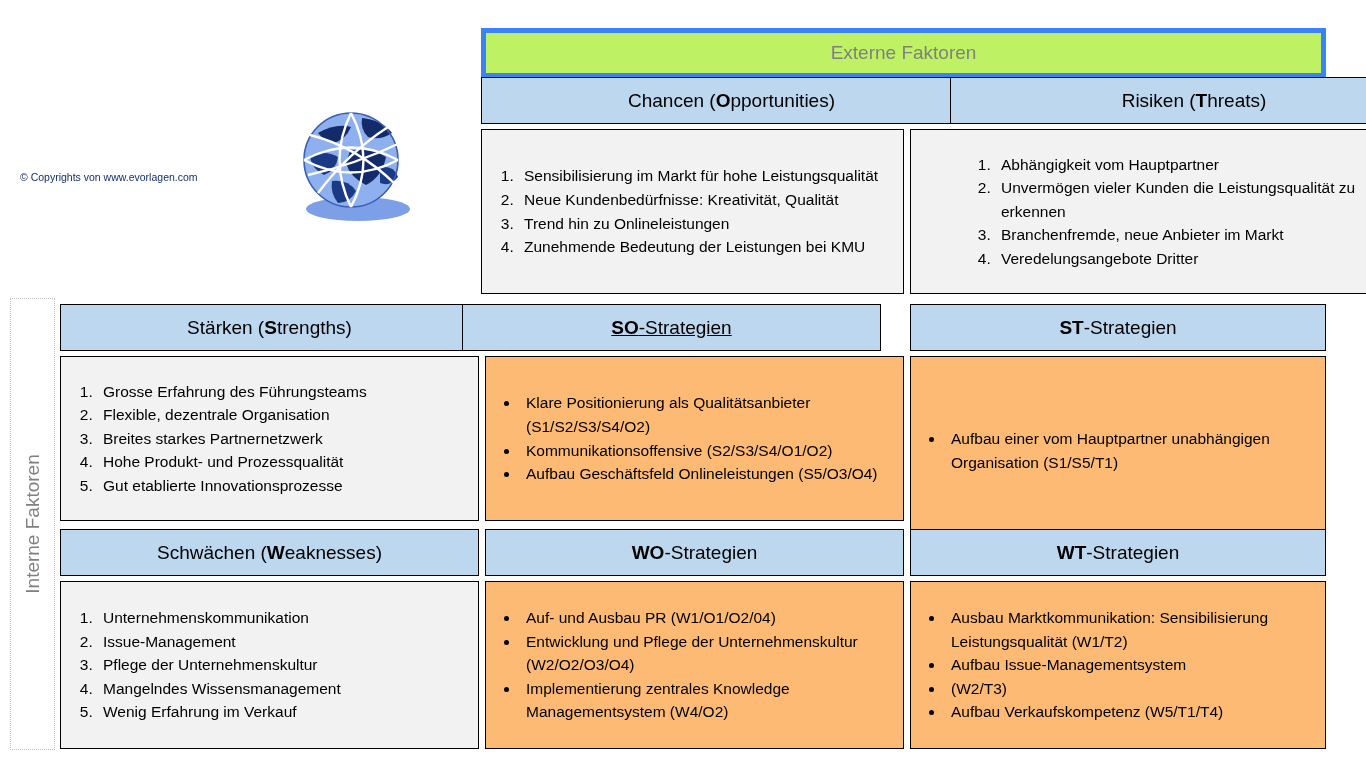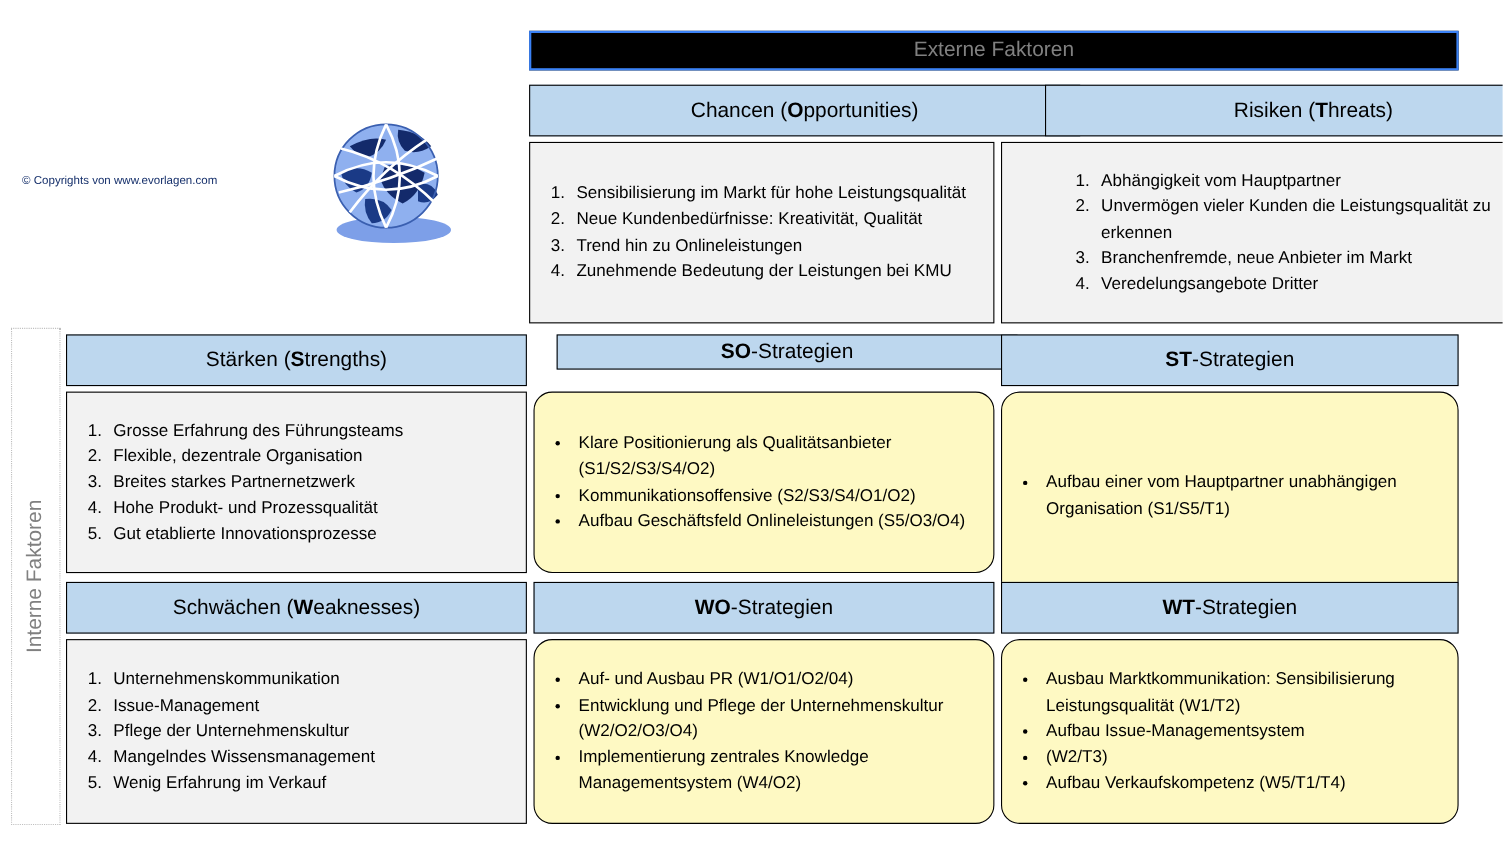--- a/index.html
+++ b/index.html
@@ -37,21 +37,21 @@
   }
   #logo-url {
     position: absolute;
     left: 0; top: 26px;
     font-size: 26px;
     color: #16306b;
     white-space: nowrap;
   }
   #logo-copy {
     position: absolute;
-    left: 2px; top: 53px;
+    left: 2px; top: 66px;
     font-size: 10.5px;
     color: #16306b;
     white-space: nowrap;
     text-align: center;
   }
   #logo-globe {
     position: absolute;
     left: 270px; top: 0px;
     width: 135px; height: 120px;
   }
@@ -70,21 +70,21 @@
   }
   .panel-head.swot-head { background: #bdd7ee; }
   .panel-body {
     position: absolute;
     box-sizing: border-box;
     border: 1px solid #000000;
     display: flex;
     align-items: center;
   }
   .body-gray { background: #f2f2f2; }
-  .body-blue { background: #fef9c3; border-radius: 17px; }
+  .body-blue { background: #fdba74; }
 
   ol.num, ul.bul {
     margin: 0;
     padding: 0 12px 0 36px;
     width: 100%;
     box-sizing: border-box;
   }
   ol.num { list-style-type: decimal; }
   ul.bul { list-style-type: disc; padding-left: 34px; }
   ol.num li, ul.bul li {
@@ -93,24 +93,24 @@
     line-height: 1.52;
     padding-left: 6px;
     margin: 0;
   }
   ol.num li::marker { font-size: 15.5px; }
 
   
   #externe-bar {
     position: absolute;
     left: 481px; top: 28px;
-    width: 845px; height: 36px;
-    box-sizing: border-box;
-    border: 2px solid #3b82f6;
-    background: #000000;
+    width: 845px; height: 50px;
+    box-sizing: border-box;
+    border: 5px solid #3b82f6;
+    background: #bef264;
     display: flex;
     align-items: center;
     justify-content: center;
     font-size: 19px;
     color: #808080;
   }
 
   
   #interne-rail {
     position: absolute;
@@ -196,21 +196,21 @@
 <div class="panel-body body-gray" style="left:60px; top:356px; width:419px; height:165px;">
   <ol class="num">
     <li>Grosse Erfahrung des Führungsteams</li>
     <li>Flexible, dezentrale Organisation</li>
     <li>Breites starkes Partnernetzwerk</li>
     <li>Hohe Produkt- und Prozessqualität</li>
     <li>Gut etablierte Innovationsprozesse</li>
   </ol>
 </div>
 
-<div class="panel-head" style="left:506px; top:304px; width:419px; height:32px;">
+<div class="panel-head" style="left:462px; top:304px; width:419px; height:47px;text-decoration:underline;">
   <span><b>SO</b><span>-Strategien</span></span>
 </div>
 <div class="panel-body body-blue" style="left:485px; top:356px; width:419px; height:165px;">
   <ul class="bul">
     <li>Klare Positionierung als Qualitätsanbieter (S1/S2/S3/S4/O2)</li>
     <li>Kommunikationsoffensive (S2/S3/S4/O1/O2)</li>
     <li>Aufbau Geschäftsfeld Onlineleistungen (S5/O3/O4)</li>
   </ul>
 </div>
 

